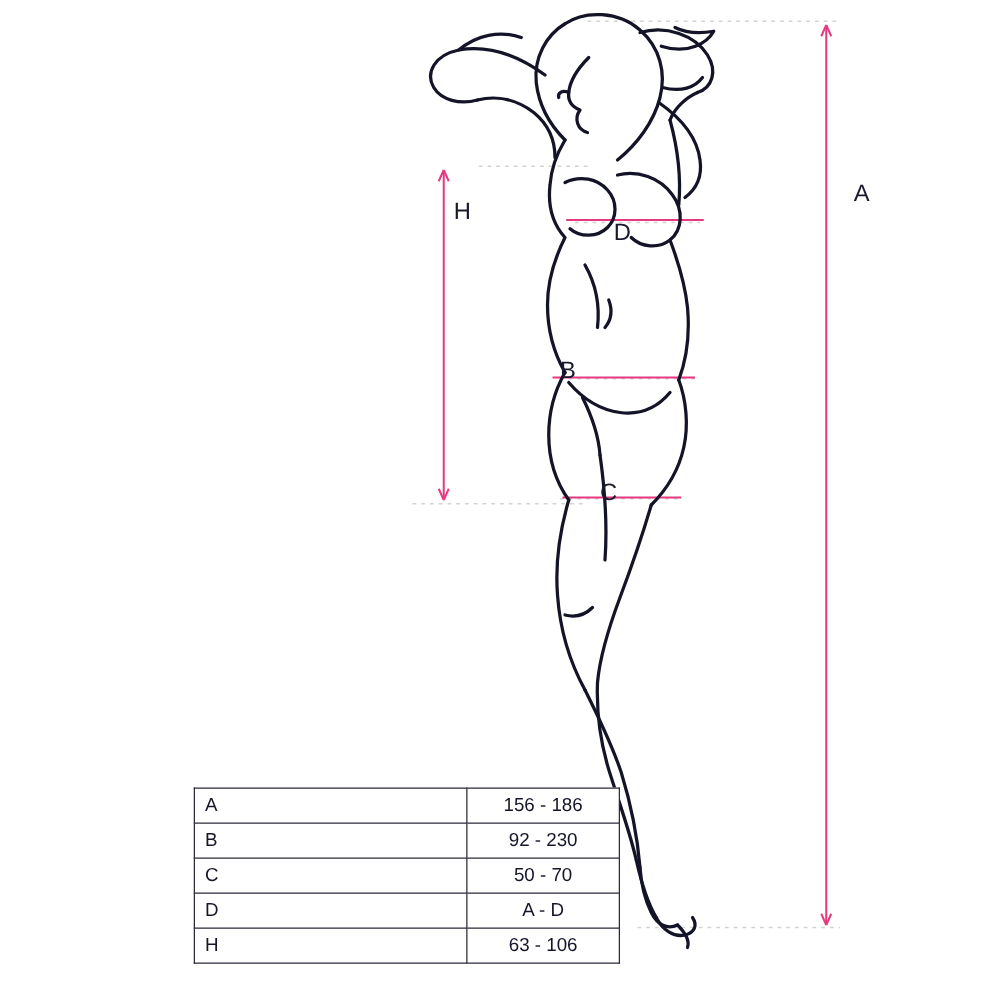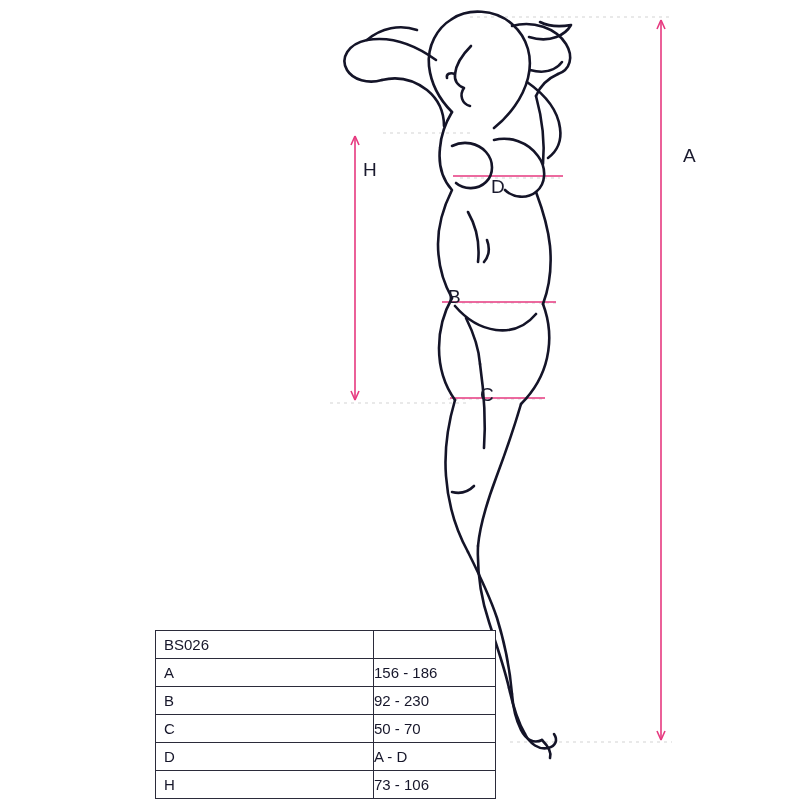--- a/index.html
+++ b/index.html
@@ -48,20 +48,21 @@
   #size-table td {
     border: 1px solid #2b2b3a;
     height: 27px;
     padding: 0 0 0 8px;
     font-size: 15px;
     color: #16162a;
     font-family: "Liberation Sans", sans-serif;
     vertical-align: middle;
   }
   #size-table td.val {
+    text-align: center;
     padding-left: 0;
   }
   #size-table col.c1 { width: 218px; }
   #size-table col.c2 { width: 122px; }
 </style>
 </head>
 <body>
 
 <div id="stage">
 
@@ -161,39 +162,35 @@
   <div class="meas-label" style="left:448px; top:287px;">B</div>
   <div class="meas-label" style="left:480px; top:385px;">C</div>
 
   <table id="size-table">
     <colgroup>
         <col class="c1">
         <col class="c2">
       </colgroup>
     <tbody>
       <tr>
-        <td>BS026</td>
-        <td class="val"></td>
-      </tr>
-      <tr>
         <td>A</td>
         <td class="val">156 - 186</td>
       </tr>
       <tr>
         <td>B</td>
         <td class="val">92 - 230</td>
       </tr>
       <tr>
         <td>C</td>
         <td class="val">50 - 70</td>
       </tr>
       <tr>
         <td>D</td>
         <td class="val">A - D</td>
       </tr>
       <tr>
         <td>H</td>
-        <td class="val">73 - 106</td>
+        <td class="val">63 - 106</td>
       </tr>
     </tbody>
   </table>
 
 </div>
 
 </body></html>

